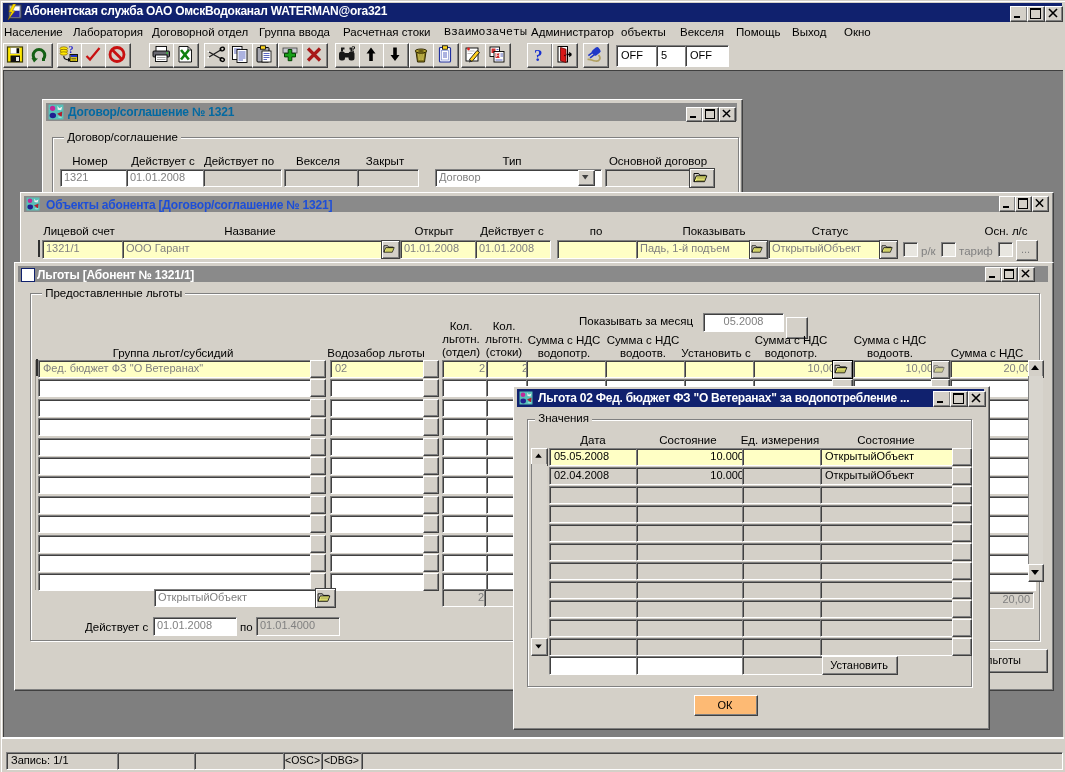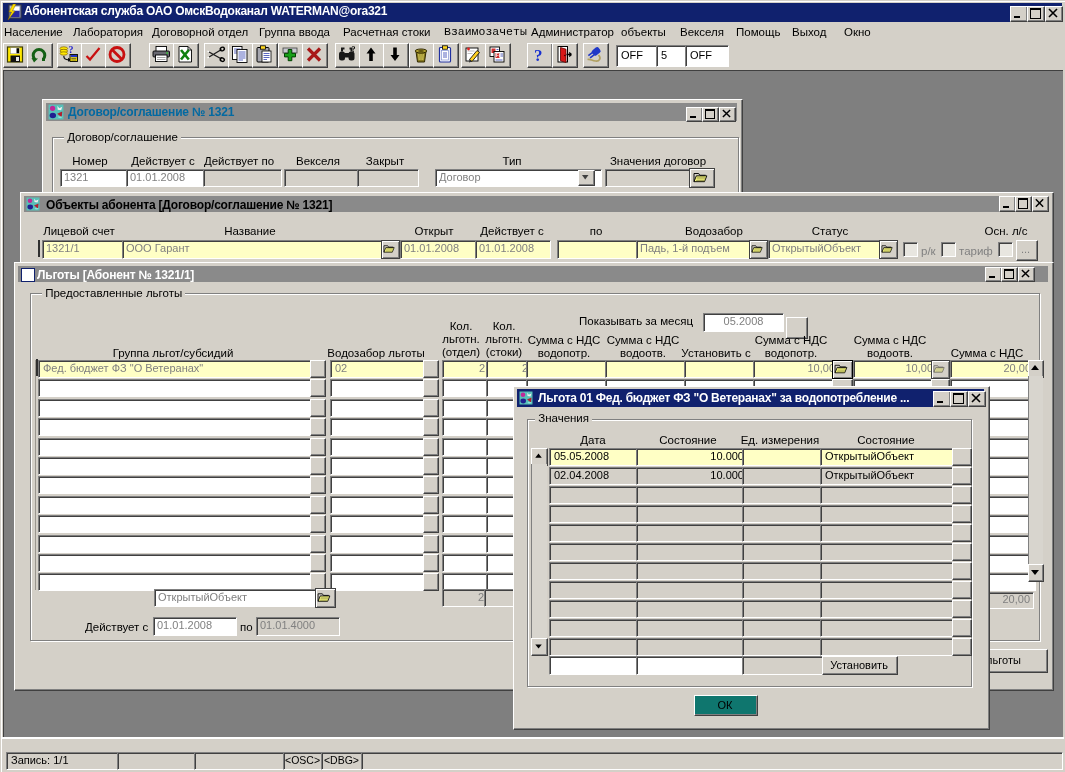--- a/index.html
+++ b/index.html
@@ -228,21 +228,21 @@
     </svg>
   </div>
 <div style="position:absolute;left:52px;top:137px;width:685px;height:72px;border:1px solid #808080;box-shadow:inset 1px 1px 0 #ffffff, 1px 1px 0 #ffffff;"></div>
 <div style="position:absolute;left:64px;top:131px;color:#000;font-size:11.5px;line-height:12px;white-space:nowrap;background:#d4d0c8;">&nbsp;Договор/соглашение&nbsp;</div>
 <div style="position:absolute;left:-30px;top:155px;width:240px;text-align:center;color:#000;font-size:11.5px;line-height:12px;white-space:nowrap;">Номер</div>
 <div style="position:absolute;left:43px;top:155px;width:240px;text-align:center;color:#000;font-size:11.5px;line-height:12px;white-space:nowrap;">Действует с</div>
 <div style="position:absolute;left:119px;top:155px;width:240px;text-align:center;color:#000;font-size:11.5px;line-height:12px;white-space:nowrap;">Действует по</div>
 <div style="position:absolute;left:198px;top:155px;width:240px;text-align:center;color:#000;font-size:11.5px;line-height:12px;white-space:nowrap;">Векселя</div>
 <div style="position:absolute;left:265px;top:155px;width:240px;text-align:center;color:#000;font-size:11.5px;line-height:12px;white-space:nowrap;">Закрыт</div>
 <div style="position:absolute;left:392px;top:155px;width:240px;text-align:center;color:#000;font-size:11.5px;line-height:12px;white-space:nowrap;">Тип</div>
-<div style="position:absolute;left:538px;top:155px;width:240px;text-align:center;color:#000;font-size:11.5px;line-height:12px;white-space:nowrap;">Значения договор</div>
+<div style="position:absolute;left:538px;top:155px;width:240px;text-align:center;color:#000;font-size:11.5px;line-height:12px;white-space:nowrap;">Основной договор</div>
 <div style="position:absolute;left:60px;top:169px;width:61px;height:16px;background:#fff;border:1px solid;border-color:#808080 #ffffff #ffffff #808080;box-shadow:inset 1px 1px 0 #404040;color:#808080;font-size:11px;line-height:14px;text-align:left;padding:0 3px 0 3px;overflow:hidden;white-space:nowrap;">1321</div>
 <div style="position:absolute;left:126px;top:169px;width:74px;height:16px;background:#fff;border:1px solid;border-color:#808080 #ffffff #ffffff #808080;box-shadow:inset 1px 1px 0 #404040;color:#808080;font-size:11px;line-height:14px;text-align:left;padding:0 3px 0 3px;overflow:hidden;white-space:nowrap;">01.01.2008</div>
 <div style="position:absolute;left:203px;top:169px;width:71px;height:16px;background:#d4d0c8;border:1px solid;border-color:#808080 #ffffff #ffffff #808080;box-shadow:inset 1px 1px 0 #404040;color:#808080;font-size:11px;line-height:14px;text-align:left;padding:0 3px 0 3px;overflow:hidden;white-space:nowrap;"></div>
 <div style="position:absolute;left:284px;top:169px;width:67px;height:16px;background:#d4d0c8;border:1px solid;border-color:#808080 #ffffff #ffffff #808080;box-shadow:inset 1px 1px 0 #404040;color:#808080;font-size:11px;line-height:14px;text-align:left;padding:0 3px 0 3px;overflow:hidden;white-space:nowrap;"></div>
 <div style="position:absolute;left:357px;top:169px;width:54px;height:16px;background:#d4d0c8;border:1px solid;border-color:#808080 #ffffff #ffffff #808080;box-shadow:inset 1px 1px 0 #404040;color:#808080;font-size:11px;line-height:14px;text-align:left;padding:0 3px 0 3px;overflow:hidden;white-space:nowrap;"></div>
 <div style="position:absolute;left:435px;top:169px;width:159px;height:16px;background:#fff;border:1px solid;border-color:#808080 #ffffff #ffffff #808080;box-shadow:inset 1px 1px 0 #404040;color:#808080;font-size:11px;line-height:14px;text-align:left;padding:0 3px 0 3px;overflow:hidden;white-space:nowrap;">Договор</div>
 <div style="position:absolute;left:578px;top:170px;width:15px;height:14px;background:#d4d0c8;border:1px solid;border-color:#ffffff #404040 #404040 #ffffff;box-shadow:inset -1px -1px 0 #808080;">
     <svg width="13" height="12" viewBox="0 0 13 12" style="position:absolute;left:0;top:0">
       <path d="M3 4 L9.5 4 L6.2 8.5 Z" fill="#404040"></path>
     </svg>
@@ -258,38 +258,38 @@
 <div style="position:absolute;left:20px;top:192px;width:1032px;height:78px;background:#d4d0c8;border:1px solid;border-color:#ffffff #404040 #404040 #ffffff;box-shadow:inset -1px -1px 0 #808080, inset 1px 1px 0 #d4d0c8;"></div>
 <div style="position:absolute;left:24px;top:196px;width:1024px;height:16px;background:#8a8a8a;"></div>
 <svg style="position:absolute;left:26px;top:197px" width="14" height="14" viewBox="0 0 14 14">
     <rect x="0.5" y="0.5" width="13" height="13" fill="#58c0b8"></rect>
     <circle cx="4" cy="3.8" r="2.3" fill="#c02898"></circle>
     <path d="M8.2 1.5 L9.8 3.8 L12.5 2.5 L11.5 5.5 L8.5 5 Z" fill="#f0f0f0"></path>
     <ellipse cx="4.2" cy="10" rx="2.8" ry="2.4" fill="#202090"></ellipse>
     <path d="M8 8.5 L12.5 6.5 L12 11.5 Z" fill="#b02030"></path>
     <path d="M8.5 11 a2.2 2.2 0 0 0 4.2 0 Z" fill="#90e0d8"></path>
   </svg>
-<div style="position:absolute;left:46px;top:199px;color:#000000;font-size:12px;line-height:12px;white-space:nowrap;font-weight:bold;letter-spacing:-0.2px;text-align:center;">Объекты абонента [Договор/соглашение № 1321]</div>
+<div style="position:absolute;left:46px;top:199px;color:#1d4ed8;font-size:12px;line-height:12px;white-space:nowrap;font-weight:bold;letter-spacing:-0.2px;text-align:center;">Объекты абонента [Договор/соглашение № 1321]</div>
 <div style="position:absolute;left:999px;top:196px;width:15px;height:14px;background:#d4d0c8;border:1px solid;border-color:#ffffff #404040 #404040 #ffffff;box-shadow:inset -1px -1px 0 #808080;">
     <div style="position:absolute;left:3px;top:9px;width:6px;height:2px;background:#000"></div>
   </div>
 <div style="position:absolute;left:1014.5px;top:196px;width:15px;height:14px;background:#d4d0c8;border:1px solid;border-color:#ffffff #404040 #404040 #ffffff;box-shadow:inset -1px -1px 0 #808080;">
     <div style="position:absolute;left:2px;top:1px;width:8px;height:8px;border:1px solid #000;border-top-width:2px;"></div>
   </div>
 <div style="position:absolute;left:1031.5px;top:196px;width:15px;height:14px;background:#d4d0c8;border:1px solid;border-color:#ffffff #404040 #404040 #ffffff;box-shadow:inset -1px -1px 0 #808080;">
     <svg width="11" height="10" style="position:absolute;left:1px;top:1px" viewBox="0 0 12 10">
       <path d="M2 1 L10 9 M10 1 L2 9" stroke="#000" stroke-width="1.6"></path>
     </svg>
   </div>
 <div style="position:absolute;left:-41px;top:225px;width:240px;text-align:center;color:#000;font-size:11.5px;line-height:12px;white-space:nowrap;">Лицевой счет</div>
 <div style="position:absolute;left:130px;top:225px;width:240px;text-align:center;color:#000;font-size:11.5px;line-height:12px;white-space:nowrap;">Название</div>
 <div style="position:absolute;left:314px;top:225px;width:240px;text-align:center;color:#000;font-size:11.5px;line-height:12px;white-space:nowrap;">Открыт</div>
 <div style="position:absolute;left:392px;top:225px;width:240px;text-align:center;color:#000;font-size:11.5px;line-height:12px;white-space:nowrap;">Действует с</div>
 <div style="position:absolute;left:476px;top:225px;width:240px;text-align:center;color:#000;font-size:11.5px;line-height:12px;white-space:nowrap;">по</div>
-<div style="position:absolute;left:594px;top:225px;width:240px;text-align:center;color:#000;font-size:11.5px;line-height:12px;white-space:nowrap;">Водозабор</div>
+<div style="position:absolute;left:594px;top:225px;width:240px;text-align:center;color:#000;font-size:11.5px;line-height:12px;white-space:nowrap;">Показывать</div>
 <div style="position:absolute;left:710px;top:225px;width:240px;text-align:center;color:#000;font-size:11.5px;line-height:12px;white-space:nowrap;">Статус</div>
 <div style="position:absolute;left:886px;top:225px;width:240px;text-align:center;color:#000;font-size:11.5px;line-height:12px;white-space:nowrap;">Осн. л/с</div>
 <div style="position:absolute;left:38px;top:240px;width:2px;height:17px;background:#303030;"></div>
 <div style="position:absolute;left:42px;top:240px;width:75px;height:17px;background:#ffffc5;border:1px solid;border-color:#808080 #ffffff #ffffff #808080;box-shadow:inset 1px 1px 0 #404040;color:#808080;font-size:11px;line-height:15px;text-align:left;padding:0 3px 0 3px;overflow:hidden;white-space:nowrap;">1321/1</div>
 <div style="position:absolute;left:122px;top:240px;width:257px;height:17px;background:#ffffc5;border:1px solid;border-color:#808080 #ffffff #ffffff #808080;box-shadow:inset 1px 1px 0 #404040;color:#808080;font-size:11px;line-height:15px;text-align:left;padding:0 3px 0 3px;overflow:hidden;white-space:nowrap;">ООО Гарант</div>
 <div style="position:absolute;left:381px;top:240px;width:17px;height:17px;background:#d4d0c8;border:1px solid #404040;box-shadow:inset 1px 1px 0 #ffffff, inset -1px -1px 0 #808080;">
     <svg width="13" height="13" viewBox="0 0 14 12" style="position:absolute;left:1px;top:1px;opacity:1">
       <path d="M1 10 L3 5 L12 5 L10 10 Z" fill="#ffff80" stroke="#000" stroke-width="0.8"></path>
       <path d="M1 10 L1 3 L5 3 L6 4.5 L11 4.5" fill="none" stroke="#000" stroke-width="0.8"></path>
       <path d="M3.5 6.2 L11 6.2 M3.2 7.6 L10.6 7.6 M2.9 9 L10.2 9" stroke="#808040" stroke-width="0.6"></path>
@@ -574,21 +574,21 @@
 <div style="position:absolute;left:513px;top:386px;width:475px;height:342px;background:#d4d0c8;border:1px solid;border-color:#ffffff #404040 #404040 #ffffff;box-shadow:inset -1px -1px 0 #808080, inset 1px 1px 0 #d4d0c8;"></div>
 <div style="position:absolute;left:517px;top:389px;width:467px;height:18px;background:#10216e;"></div>
 <svg style="position:absolute;left:519px;top:391px" width="14" height="14" viewBox="0 0 14 14">
     <rect x="0.5" y="0.5" width="13" height="13" fill="#58c0b8"></rect>
     <circle cx="4" cy="3.8" r="2.3" fill="#c02898"></circle>
     <path d="M8.2 1.5 L9.8 3.8 L12.5 2.5 L11.5 5.5 L8.5 5 Z" fill="#f0f0f0"></path>
     <ellipse cx="4.2" cy="10" rx="2.8" ry="2.4" fill="#202090"></ellipse>
     <path d="M8 8.5 L12.5 6.5 L12 11.5 Z" fill="#b02030"></path>
     <path d="M8.5 11 a2.2 2.2 0 0 0 4.2 0 Z" fill="#90e0d8"></path>
   </svg>
-<div style="position:absolute;left:538px;top:392px;color:#fff;font-size:12px;line-height:12px;white-space:nowrap;font-weight:bold;letter-spacing:-0.25px;">Льгота 01 Фед. бюджет ФЗ "О Ветеранах" за водопотребление ...</div>
+<div style="position:absolute;left:538px;top:392px;color:#fff;font-size:12px;line-height:12px;white-space:nowrap;font-weight:bold;letter-spacing:-0.25px;">Льгота 02 Фед. бюджет ФЗ "О Ветеранах" за водопотребление ...</div>
 <div style="position:absolute;left:933px;top:391px;width:16px;height:14px;background:#d4d0c8;border:1px solid;border-color:#ffffff #404040 #404040 #ffffff;box-shadow:inset -1px -1px 0 #808080;">
     <div style="position:absolute;left:3px;top:9px;width:6px;height:2px;background:#000"></div>
   </div>
 <div style="position:absolute;left:949.5px;top:391px;width:16px;height:14px;background:#d4d0c8;border:1px solid;border-color:#ffffff #404040 #404040 #ffffff;box-shadow:inset -1px -1px 0 #808080;">
     <div style="position:absolute;left:2px;top:1px;width:9px;height:8px;border:1px solid #000;border-top-width:2px;"></div>
   </div>
 <div style="position:absolute;left:967.5px;top:391px;width:16px;height:14px;background:#d4d0c8;border:1px solid;border-color:#ffffff #404040 #404040 #ffffff;box-shadow:inset -1px -1px 0 #808080;">
     <svg width="12" height="10" style="position:absolute;left:1px;top:1px" viewBox="0 0 12 10">
       <path d="M2 1 L10 9 M10 1 L2 9" stroke="#000" stroke-width="1.6"></path>
     </svg>
@@ -664,20 +664,20 @@
 <div style="position:absolute;left:636px;top:638px;width:103px;height:16px;background:#d4d0c8;border:1px solid;border-color:#808080 #ffffff #ffffff #808080;box-shadow:inset 1px 1px 0 #404040;color:#000;font-size:11px;line-height:14px;text-align:left;padding:0 4px;overflow:hidden;white-space:nowrap;"></div>
 <div style="position:absolute;left:742px;top:638px;width:76px;height:16px;background:#d4d0c8;border:1px solid;border-color:#808080 #ffffff #ffffff #808080;box-shadow:inset 1px 1px 0 #404040;color:#000;font-size:11px;line-height:14px;text-align:left;padding:0 4px;overflow:hidden;white-space:nowrap;"></div>
 <div style="position:absolute;left:820px;top:638px;width:129px;height:16px;background:#d4d0c8;border:1px solid;border-color:#808080 #ffffff #ffffff #808080;box-shadow:inset 1px 1px 0 #404040;color:#000;font-size:11px;line-height:14px;text-align:left;padding:0 4px;overflow:hidden;white-space:nowrap;"></div>
 <div style="position:absolute;left:952px;top:638px;width:18px;height:16px;background:#d4d0c8;border:1px solid;border-color:#ffffff #404040 #404040 #ffffff;box-shadow:inset -1px -1px 0 #808080;"></div>
 <div style="position:absolute;left:549px;top:656px;width:85px;height:17px;background:#fff;border:1px solid;border-color:#808080 #ffffff #ffffff #808080;box-shadow:inset 1px 1px 0 #404040;color:#808080;font-size:11px;line-height:15px;text-align:left;padding:0 3px 0 3px;overflow:hidden;white-space:nowrap;"></div>
 <div style="position:absolute;left:636px;top:656px;width:103px;height:17px;background:#fff;border:1px solid;border-color:#808080 #ffffff #ffffff #808080;box-shadow:inset 1px 1px 0 #404040;color:#808080;font-size:11px;line-height:15px;text-align:left;padding:0 3px 0 3px;overflow:hidden;white-space:nowrap;"></div>
 <div style="position:absolute;left:742px;top:656px;width:76px;height:17px;background:#d4d0c8;border:1px solid;border-color:#808080 #ffffff #ffffff #808080;box-shadow:inset 1px 1px 0 #404040;color:#808080;font-size:11px;line-height:15px;text-align:left;padding:0 3px 0 3px;overflow:hidden;white-space:nowrap;"></div>
 <div style="position:absolute;left:822px;top:656px;width:74px;height:17px;background:#d4d0c8;border:1px solid;border-color:#ffffff #404040 #404040 #ffffff;box-shadow:inset -1px -1px 0 #808080;">
     <div style="position:absolute;left:0;top:2px;width:72px;text-align:center;color:#000;font-size:11px">Установить</div>
   </div>
-<div style="position:absolute;left:694px;top:695px;width:62px;height:19px;background:#0f766e;border:1px solid;border-color:#ffffff #404040 #404040 #ffffff;box-shadow:inset -1px -1px 0 #808080;">
+<div style="position:absolute;left:694px;top:695px;width:62px;height:19px;background:#fdba74;border:1px solid;border-color:#ffffff #404040 #404040 #ffffff;box-shadow:inset -1px -1px 0 #808080;">
     <div style="position:absolute;left:0;top:3px;width:60px;text-align:center;color:#000;font-size:11px">ОК</div>
   </div>
 <div style="position:absolute;left:6px;top:752px;width:106px;height:16px;background:#d4d0c8;border:1px solid;border-color:#808080 #ffffff #ffffff #808080;box-shadow:inset 1px 1px 0 #404040;color:#000;font-size:11px;line-height:14px;text-align:left;padding:0 1px 0 4px;overflow:hidden;white-space:nowrap;">Запись: 1/1</div>
 <div style="position:absolute;left:117px;top:752px;width:73px;height:16px;background:#d4d0c8;border:1px solid;border-color:#808080 #ffffff #ffffff #808080;box-shadow:inset 1px 1px 0 #404040;color:#000;font-size:11px;line-height:14px;text-align:left;padding:0 1px 0 4px;overflow:hidden;white-space:nowrap;"></div>
 <div style="position:absolute;left:194px;top:752px;width:85px;height:16px;background:#d4d0c8;border:1px solid;border-color:#808080 #ffffff #ffffff #808080;box-shadow:inset 1px 1px 0 #404040;color:#000;font-size:11px;line-height:14px;text-align:left;padding:0 1px 0 4px;overflow:hidden;white-space:nowrap;"></div>
 <div style="position:absolute;left:283px;top:752px;width:35px;height:16px;background:#d4d0c8;border:1px solid;border-color:#808080 #ffffff #ffffff #808080;box-shadow:inset 1px 1px 0 #404040;color:#000;font-size:10.5px;line-height:14px;text-align:center;padding:0 1px 0 1px;overflow:hidden;white-space:nowrap;">&lt;OSC&gt;</div>
 <div style="position:absolute;left:321px;top:752px;width:37px;height:16px;background:#d4d0c8;border:1px solid;border-color:#808080 #ffffff #ffffff #808080;box-shadow:inset 1px 1px 0 #404040;color:#000;font-size:10.5px;line-height:14px;text-align:center;padding:0 1px 0 1px;overflow:hidden;white-space:nowrap;">&lt;DBG&gt;</div>
 <div style="position:absolute;left:361px;top:752px;width:695px;height:16px;background:#d4d0c8;border:1px solid;border-color:#808080 #ffffff #ffffff #808080;box-shadow:inset 1px 1px 0 #404040;color:#000;font-size:11px;line-height:14px;text-align:left;padding:0 1px 0 4px;overflow:hidden;white-space:nowrap;"></div>
 </body></html>

